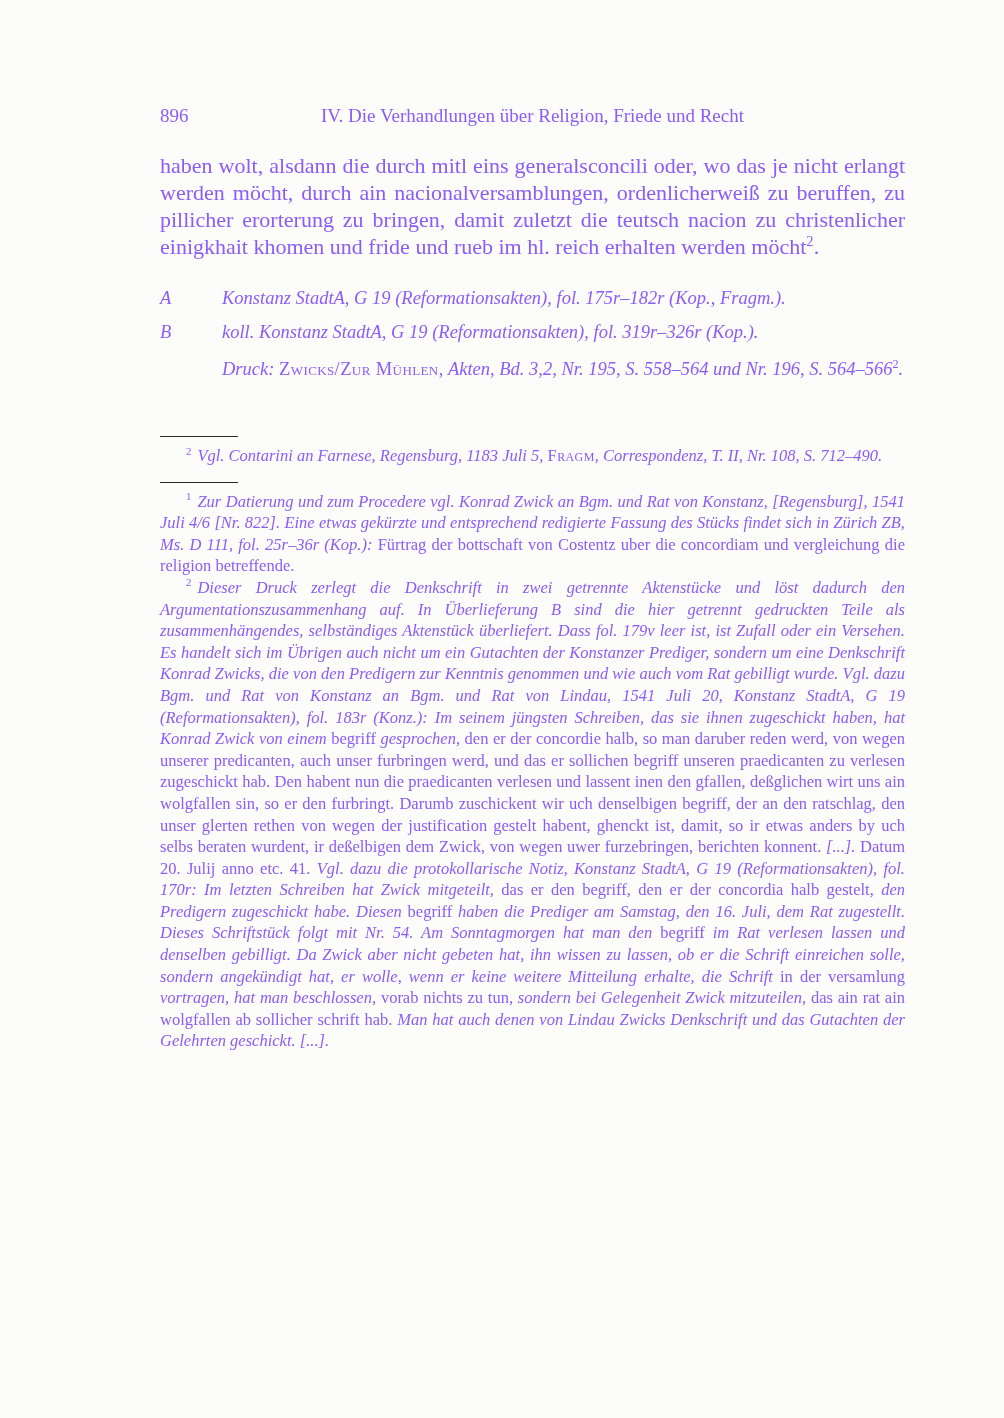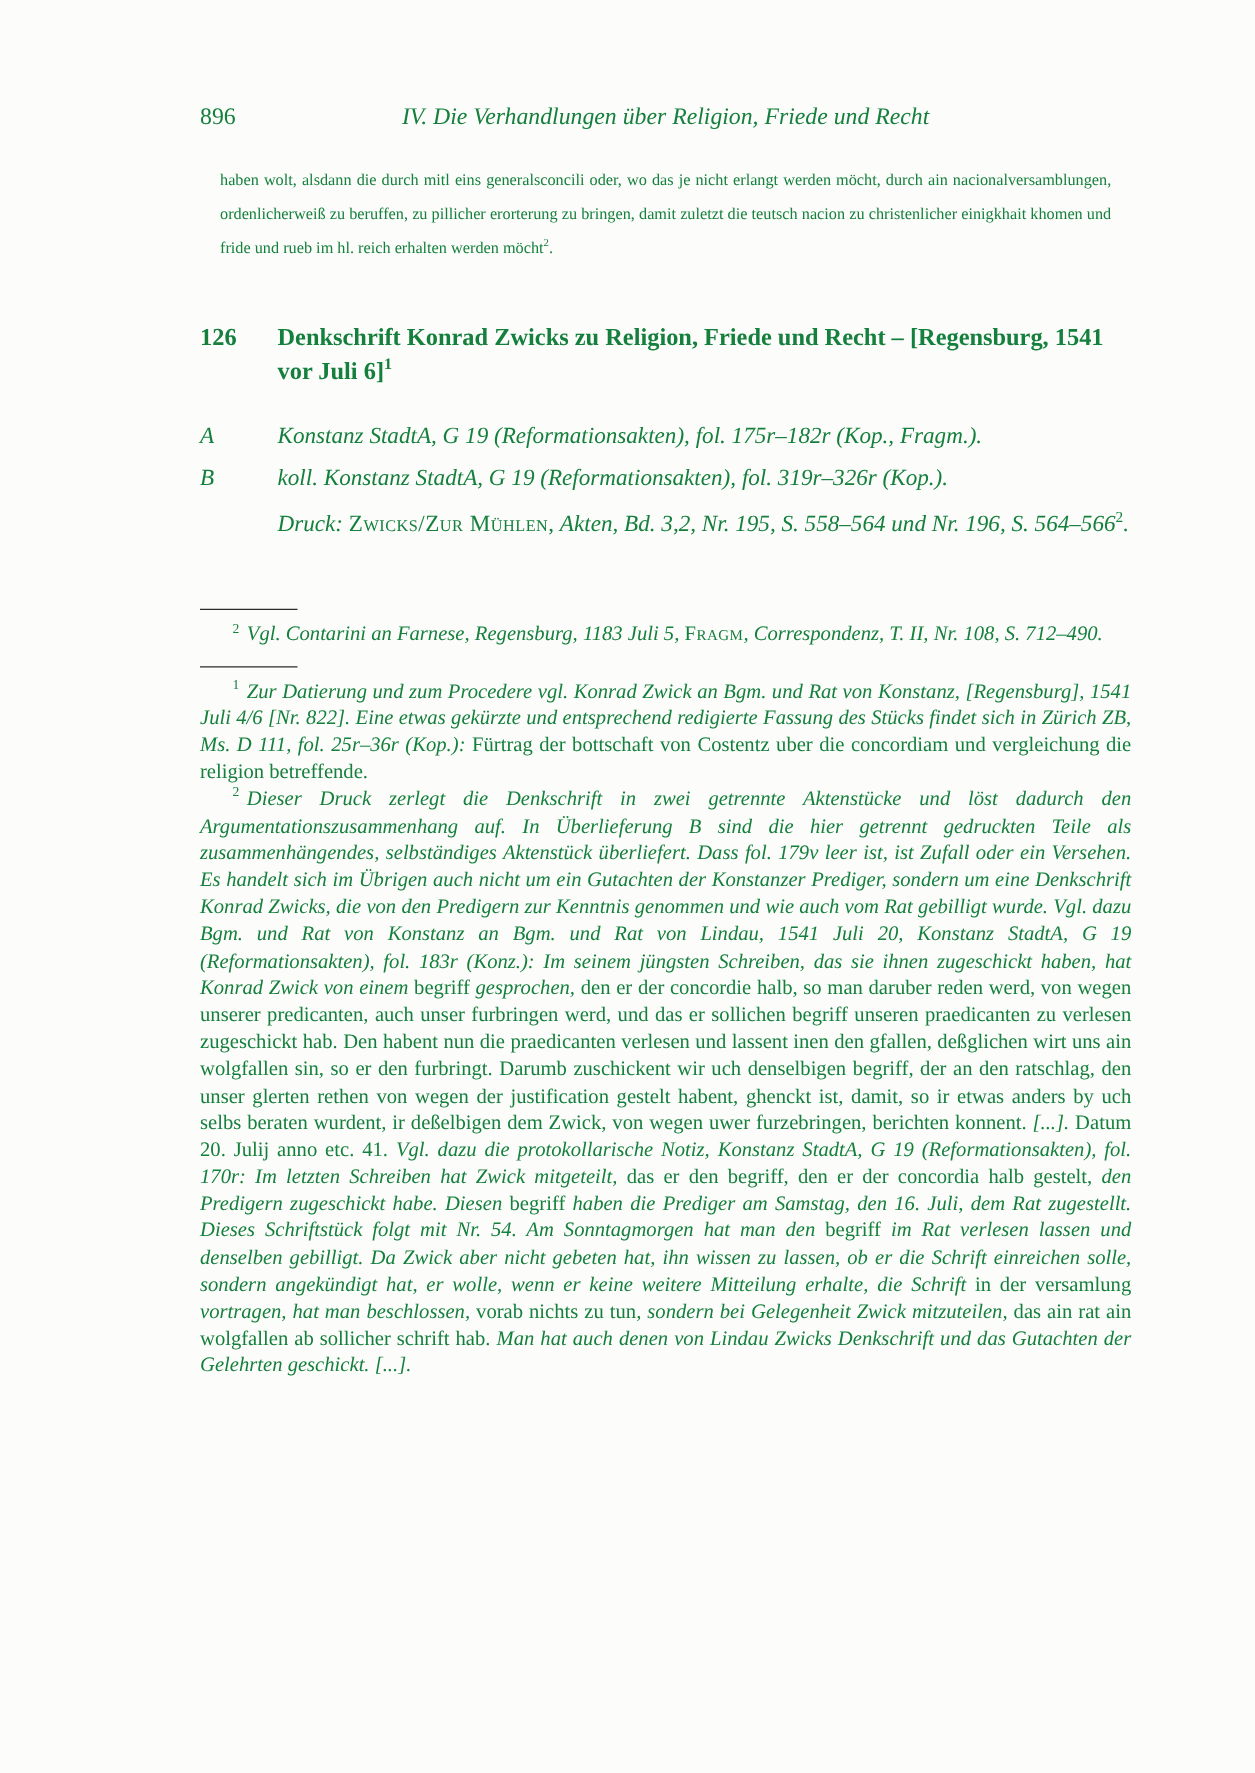--- a/index.html
+++ b/index.html
@@ -1,28 +1,28 @@
 <!DOCTYPE html>
 <html><head>
 <meta charset="utf-8">
 <style>
   * { box-sizing: border-box; }
   html, body { margin: 0; padding: 0; background: #e9e9e7; }
   .page {
     width: 1004px; height: 1418px; margin: 0 auto;
-    background: #fcfcfa; color: #15803d;
+    background: #fcfcfa; color: #8b5cf6;
     font-family: "Liberation Serif", "DejaVu Serif", serif;
-    padding: 82px 99px 40px 160px;
+    padding: 104px 99px 40px 160px;
     overflow: hidden; position: relative;
   }
   .running-header { position: relative; font-size: 19px; line-height: 24px; margin-bottom: 24px; }
   .page-number { position: absolute; left: 0; top: 0; }
-  .running-title { display: block; text-align: center; font-style: italic; }
+  .running-title { display: block; text-align: center; }
 
-  .body-par { font-size: 13px; line-height: 27px; text-align: justify; margin: 16px; }
+  .body-par { font-size: 22px; line-height: 27px; text-align: justify; margin: 0; }
 
   sup, .sup { font-size: 66%; vertical-align: super; line-height: 0; }
 
   .entry {
     display: grid; grid-template-columns: 62px 1fr;
     margin-top: 46px; font-weight: bold; font-size: 19.5px; line-height: 27px;
   }
   .entry-number { font-weight: bold; }
   .entry-title { margin: 0; font-size: inherit; font-weight: bold; text-align: left; }
 
@@ -53,24 +53,20 @@
 
 <div class="page">
 
   <header class="running-header">
     <span class="page-number">896</span>
     <span class="running-title">IV. Die Verhandlungen über Religion, Friede und Recht</span>
   </header>
 
   <p class="body-par"><span>haben wolt, alsdann die durch mitl eins generalsconcili oder, wo das je nicht erlangt werden möcht, durch ain nacionalversamblungen, ordenlicherweiß zu beruffen, zu pillicher erorterung zu bringen, damit zuletzt die teutsch nacion zu christenlicher einigkhait khomen und fride und rueb im hl. reich erhalten werden möcht</span><sup class="sup">2</sup><span>.</span></p>
 
-  <div class="entry">
-    <span class="entry-number">126</span>
-    <h2 class="entry-title"><span>Denkschrift Konrad Zwicks zu Religion, Friede und Recht – [Regens­burg, 1541 vor Juli 6]</span><sup class="sup">1</sup></h2>
-  </div>
 
   <div class="witness-list">
     <div class="witness">
       <span class="witness-siglum">A</span>
       <span class="witness-text">Konstanz StadtA, G 19 (Reformationsakten), fol. 175r–182r (Kop., Fragm.).</span>
     </div>
     <div class="witness">
       <span class="witness-siglum">B</span>
       <span class="witness-text">koll. Konstanz StadtA, G 19 (Reformationsakten), fol. 319r–326r (Kop.).</span>
     </div>

